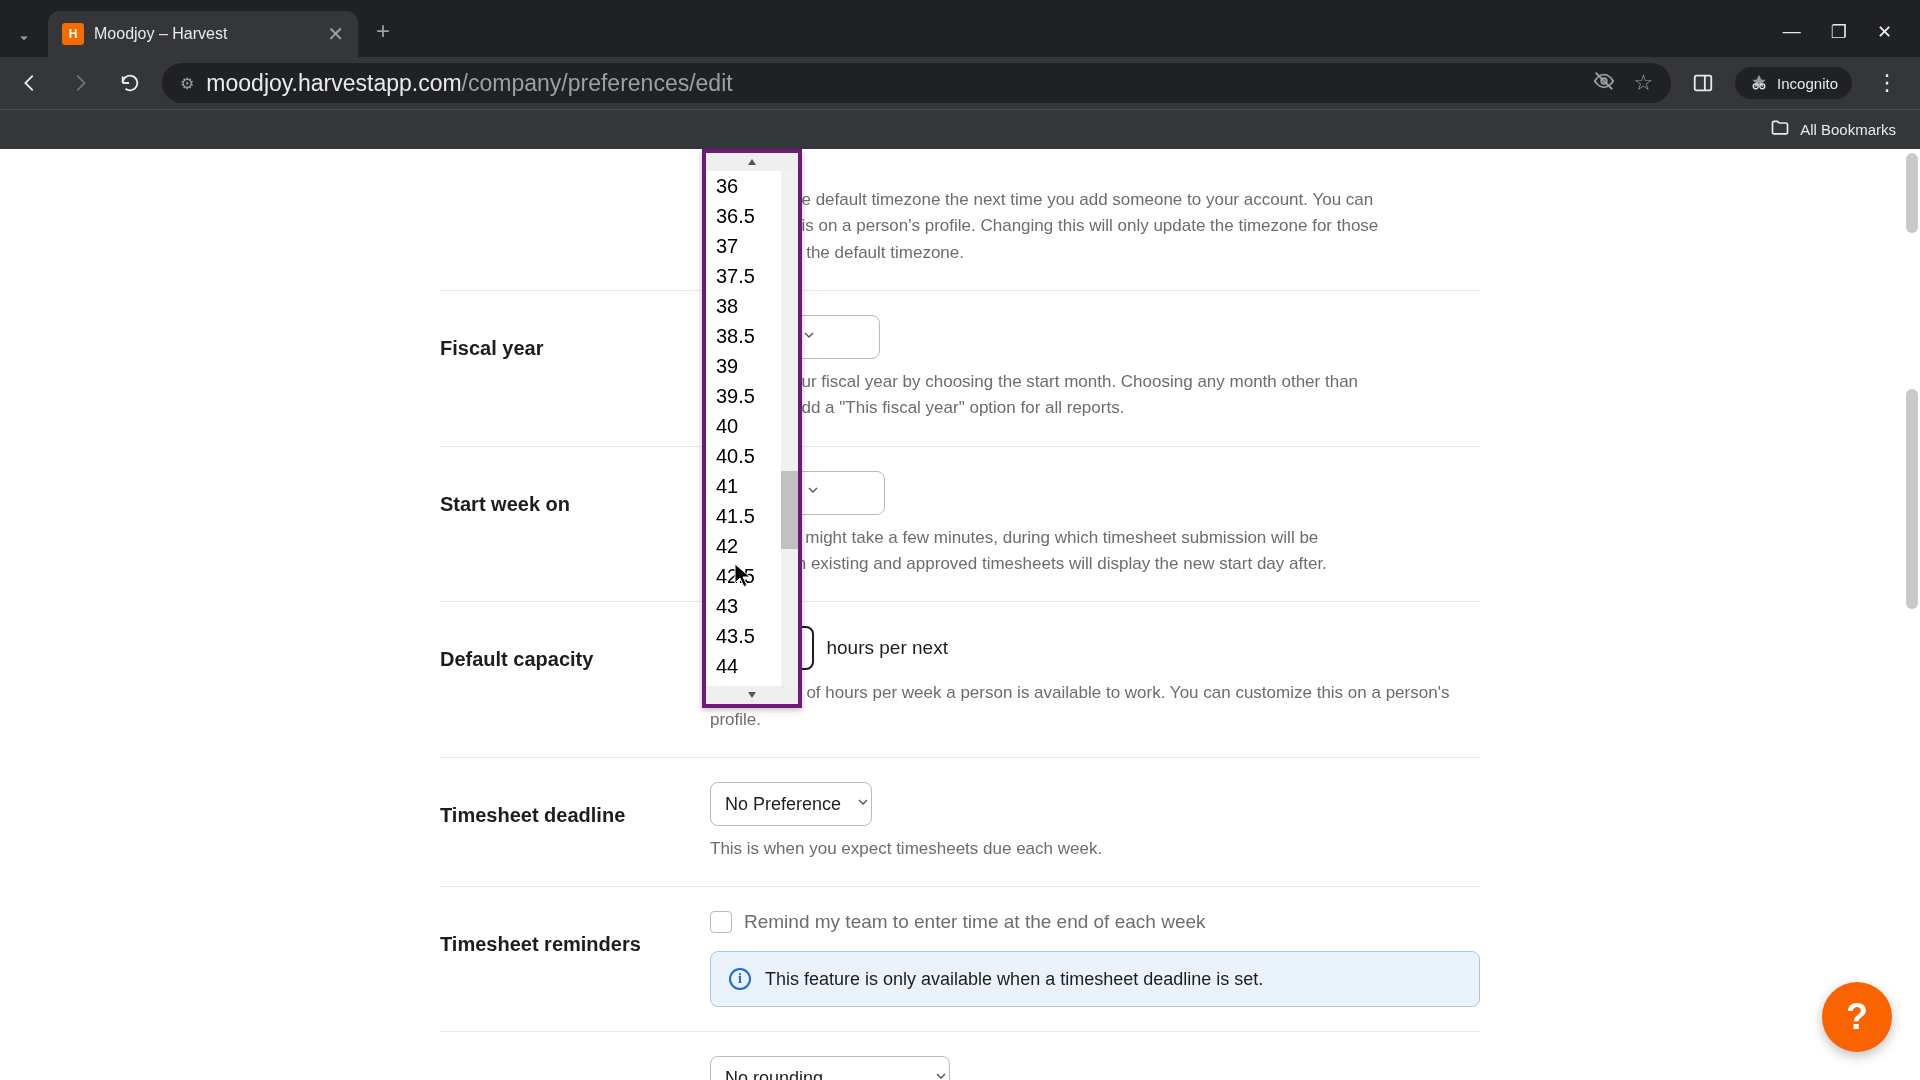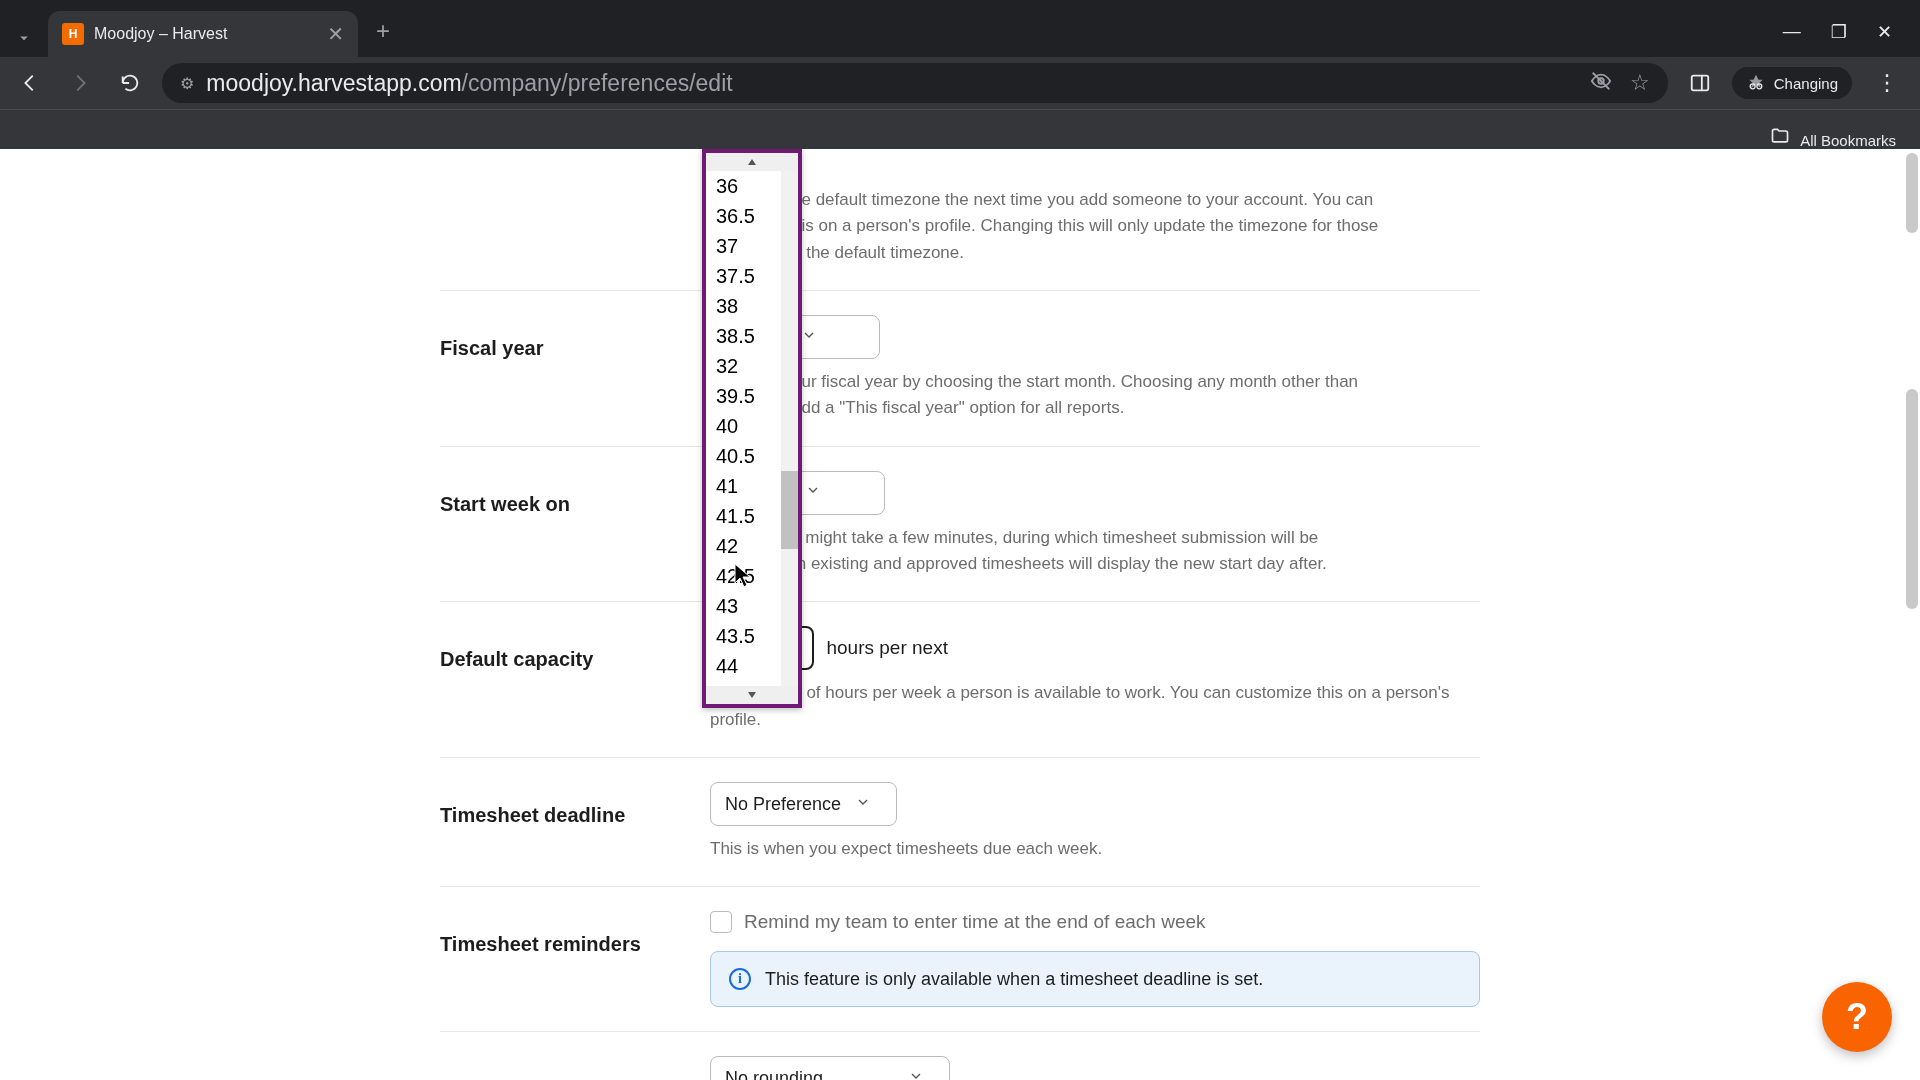--- a/index.html
+++ b/index.html
@@ -22,34 +22,34 @@
   .nav-btn.enabled { color:#e8eaed; }
   .nav-btn svg { width:22px; height:22px; }
   .url-bar { flex:1; background:#202124; height:40px; border-radius:20px; display:flex; align-items:center; padding:0 18px; gap:12px; }
   .url-text { color:#e8eaed; font-size:23px; }
   .url-domain { color:#e8eaed; }
   .url-path { color:#9aa0a6; }
   .url-right { margin-left:auto; display:flex; gap:18px; align-items:center; }
   .incog-pill { display:flex; align-items:center; gap:8px; background:#202124; border-radius:20px; padding:6px 14px; color:#e8eaed; font-size:15px; }
   .kebab { color:#e8eaed; font-size:22px; margin:0 10px; }
 
-  .bookmarks-bar { background:#35363a; height:40px; border-top:1px solid #4a4b4f; display:flex; align-items:flex-end; justify-content:flex-end; padding:0 24px; color:#e8eaed; font-size:15px; gap:10px; }
+  .bookmarks-bar { background:#35363a; height:40px; border-top:1px solid #4a4b4f; display:flex; align-items:center; justify-content:flex-end; padding:0 24px; color:#e8eaed; font-size:15px; gap:10px; }
 
   
   .viewport { position:relative; height:calc(1080px - 57px - 52px - 40px); background:#fff; overflow:hidden; }
 
   .content-wrap { width:1040px; margin:0 auto; padding-top:24px; }
 
   .pref-row { display:flex; padding:24px 0; border-top:1px solid #e8e8e8; }
   .pref-row.first { border-top:none; padding-top:0; }
   .pref-label { width:270px; flex-shrink:0; font-size:20px; font-weight:600; color:#1d1d1d; padding-top:6px;margin-top:16px; }
   .pref-body { flex:1; }
   .pref-help { color:#6d6d6d; font-size:17px; line-height:1.55; margin-top:10px; }
 
-  .select-box { display:inline-flex; align-items:center; border:1px solid #bbb; border-radius:8px; height:44px; padding:0 25px 0 14px; font-size:18px; color:#1d1d1d; background:#fff; gap:14px; }
+  .select-box { display:inline-flex; align-items:center; border:1px solid #bbb; border-radius:8px; height:44px; padding:0 0 0 14px; font-size:18px; color:#1d1d1d; background:#fff; gap:14px; }
   .select-box.focused { border:2px solid #1d1d1d; }
   .chev { display:inline-block; }
   .chev svg { width:16px; height:16px; stroke:#555; stroke-width:2; fill:none; }
 
   .inline-label { font-size:19px; color:#1d1d1d; margin-left:8px; }
 
   .checkbox-row { display:flex; align-items:center; gap:12px; }
   .checkbox { width:22px; height:22px; border:1px solid #bbb; border-radius:4px; background:#fff; }
   .checkbox-label { font-size:19px; color:#6d6d6d; }
 
@@ -135,21 +135,21 @@
         <rect x="3" y="4" width="18" height="16" rx="2" stroke="#e8eaed" stroke-width="2" fill="none"></rect>
         <line x1="14" y1="4" x2="14" y2="20" stroke="#e8eaed" stroke-width="2"></line>
       </svg>
   </div>
   <div class="incog-pill">
     <svg width="20" height="20" viewBox="0 0 24 24" fill="#e8eaed">
         <path d="M12 2l3 6h5l-4 4 2 6-6-4-6 4 2-6-4-4h5z" opacity="0.6"></path>
         <circle cx="8" cy="16" r="3" fill="none" stroke="#e8eaed" stroke-width="1.5"></circle>
         <circle cx="16" cy="16" r="3" fill="none" stroke="#e8eaed" stroke-width="1.5"></circle>
       </svg>
-    <span>Changing</span>
+    <span>Incognito</span>
   </div>
   <div class="kebab">⋮</div>
 </div>
 
 <div class="bookmarks-bar">
   <span>
     <svg width="20" height="20" viewBox="0 0 24 24" fill="none" stroke="#e8eaed" stroke-width="2">
         <path d="M3 6a2 2 0 0 1 2-2h4l2 2h8a2 2 0 0 1 2 2v9a2 2 0 0 1-2 2H5a2 2 0 0 1-2-2z"></path>
       </svg>
   </span>
@@ -258,21 +258,21 @@
           <polygon points="5,2 9,8 1,8" fill="#555"></polygon>
         </svg>
     </div>
     <div class="dd-list" id="dd-list">
         <div class="dd-item">36</div>
         <div class="dd-item">36.5</div>
         <div class="dd-item">37</div>
         <div class="dd-item">37.5</div>
         <div class="dd-item">38</div>
         <div class="dd-item">38.5</div>
-        <div class="dd-item">32</div>
+        <div class="dd-item">39</div>
         <div class="dd-item">39.5</div>
         <div class="dd-item">40</div>
         <div class="dd-item">40.5</div>
         <div class="dd-item">41</div>
         <div class="dd-item">41.5</div>
         <div class="dd-item">42</div>
         <div class="dd-item">42.5</div>
         <div class="dd-item">43</div>
         <div class="dd-item">43.5</div>
         <div class="dd-item">44</div>

